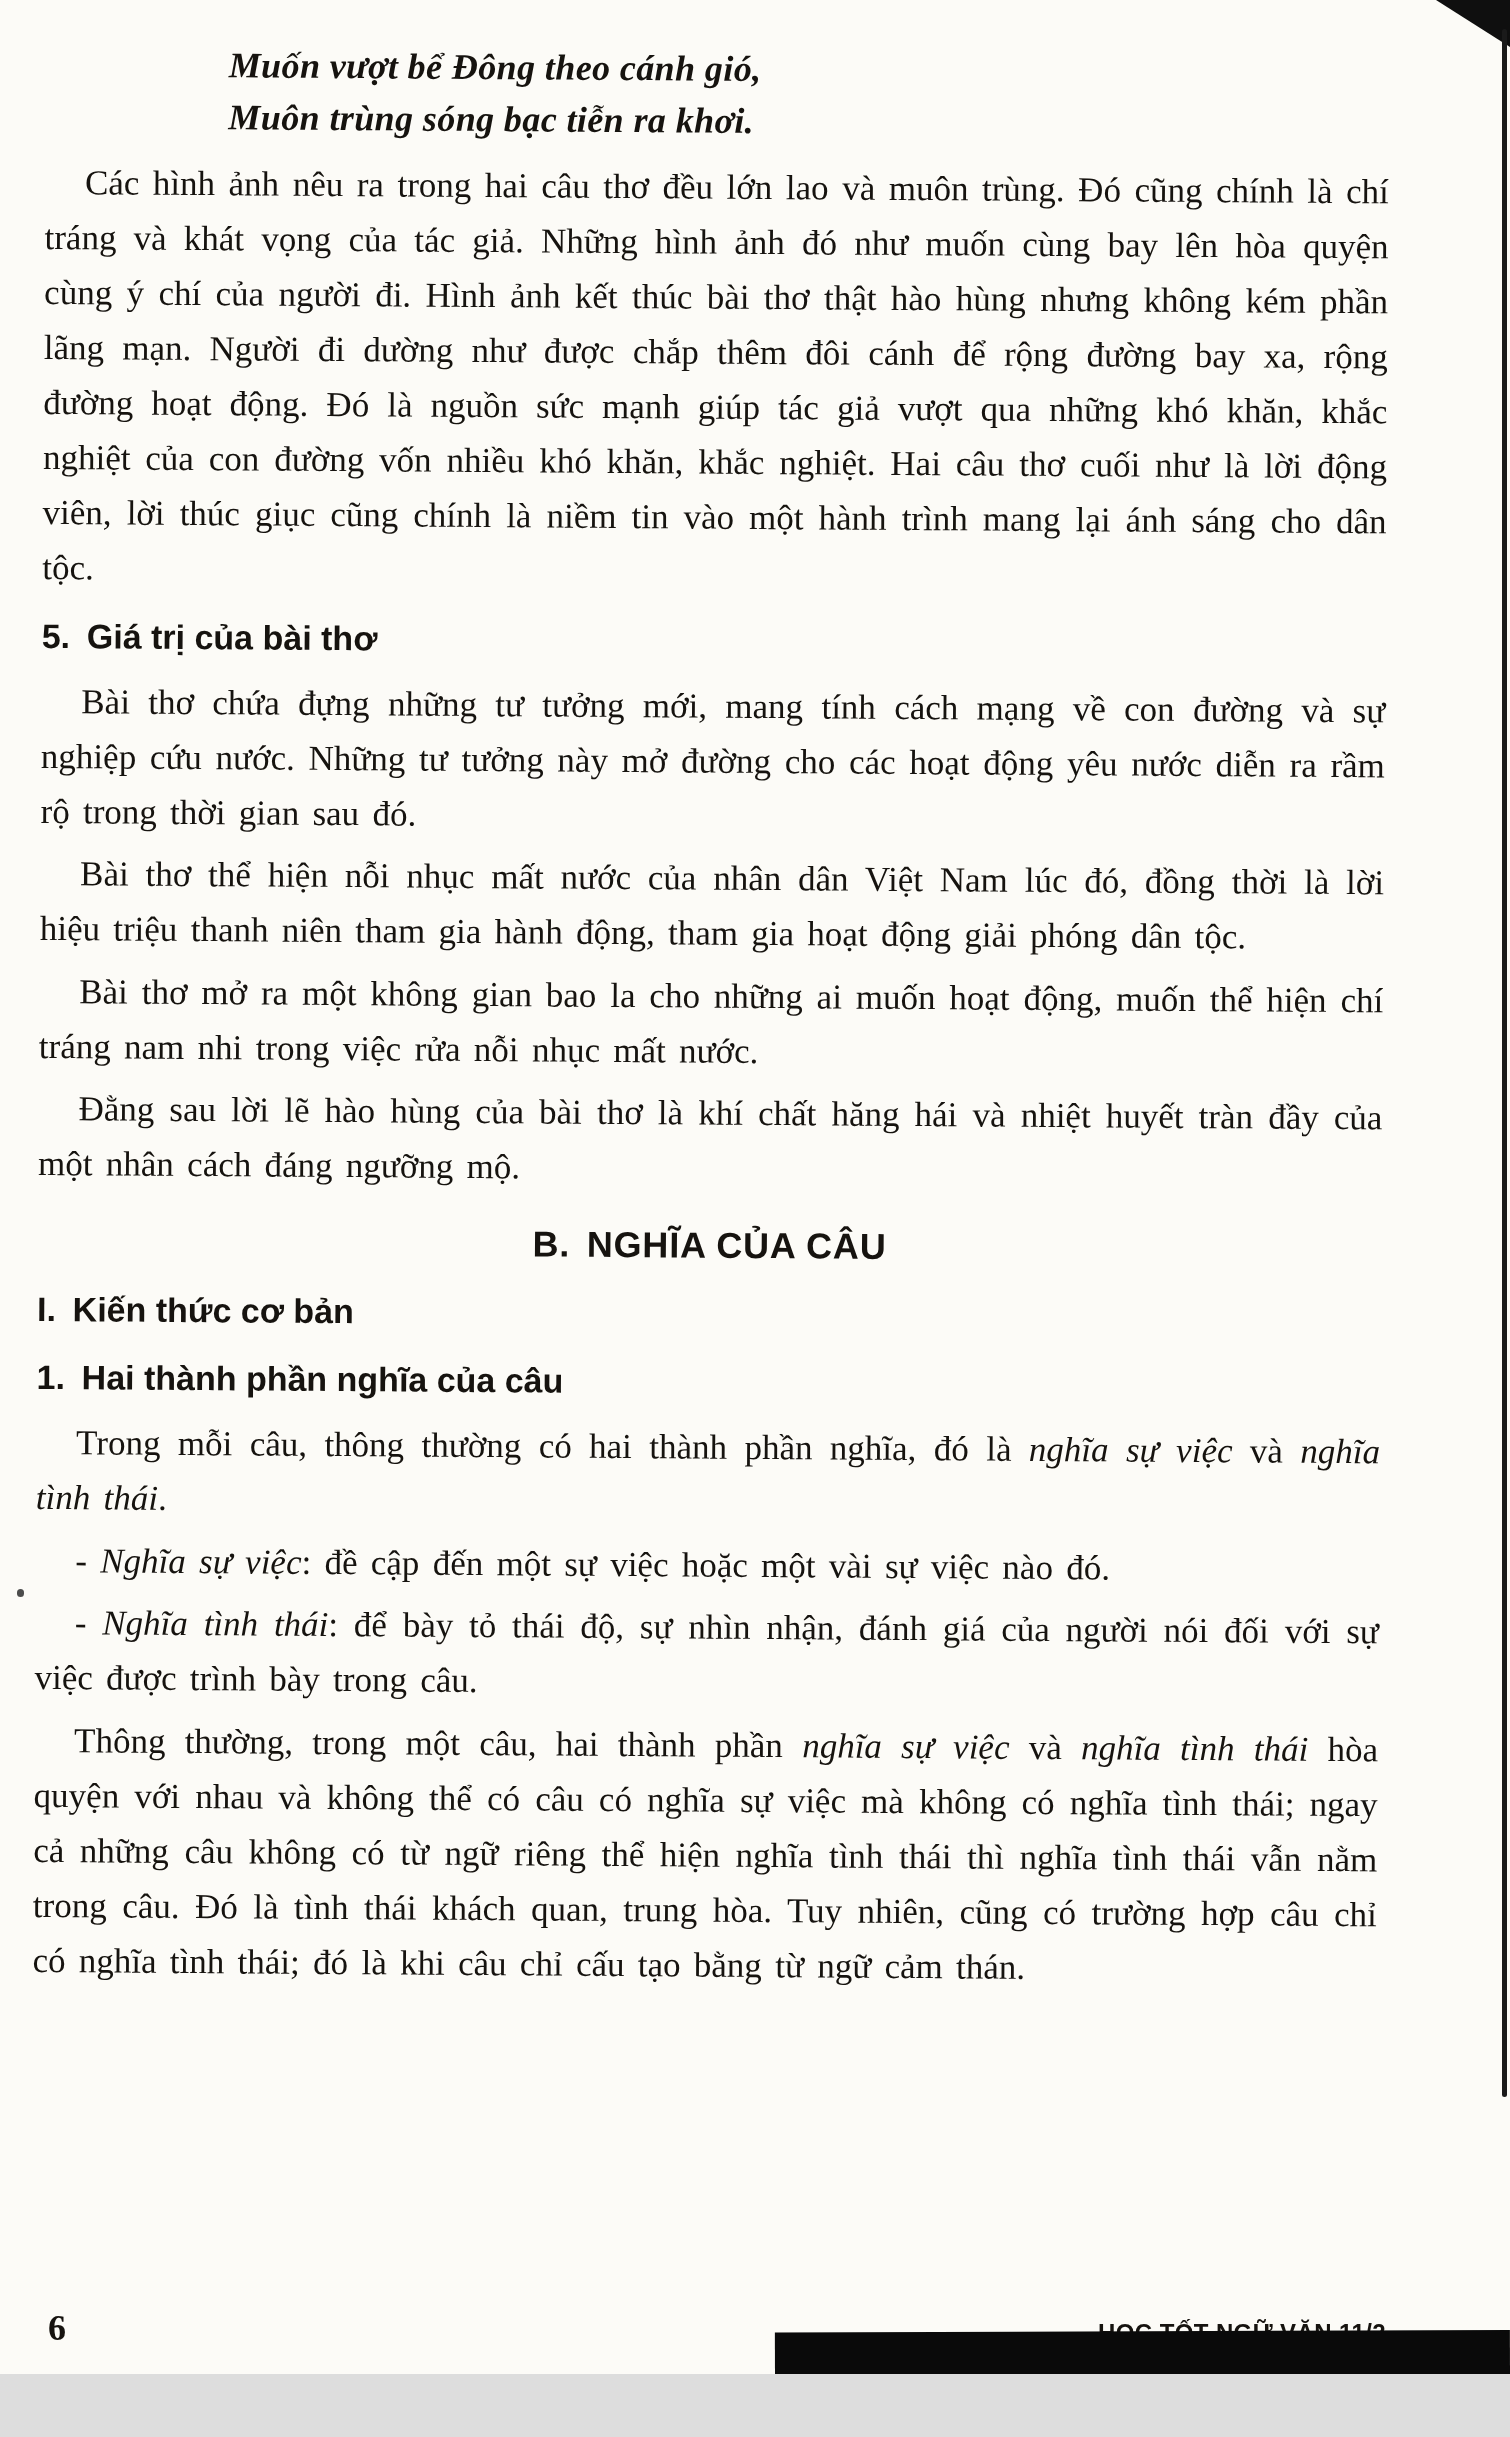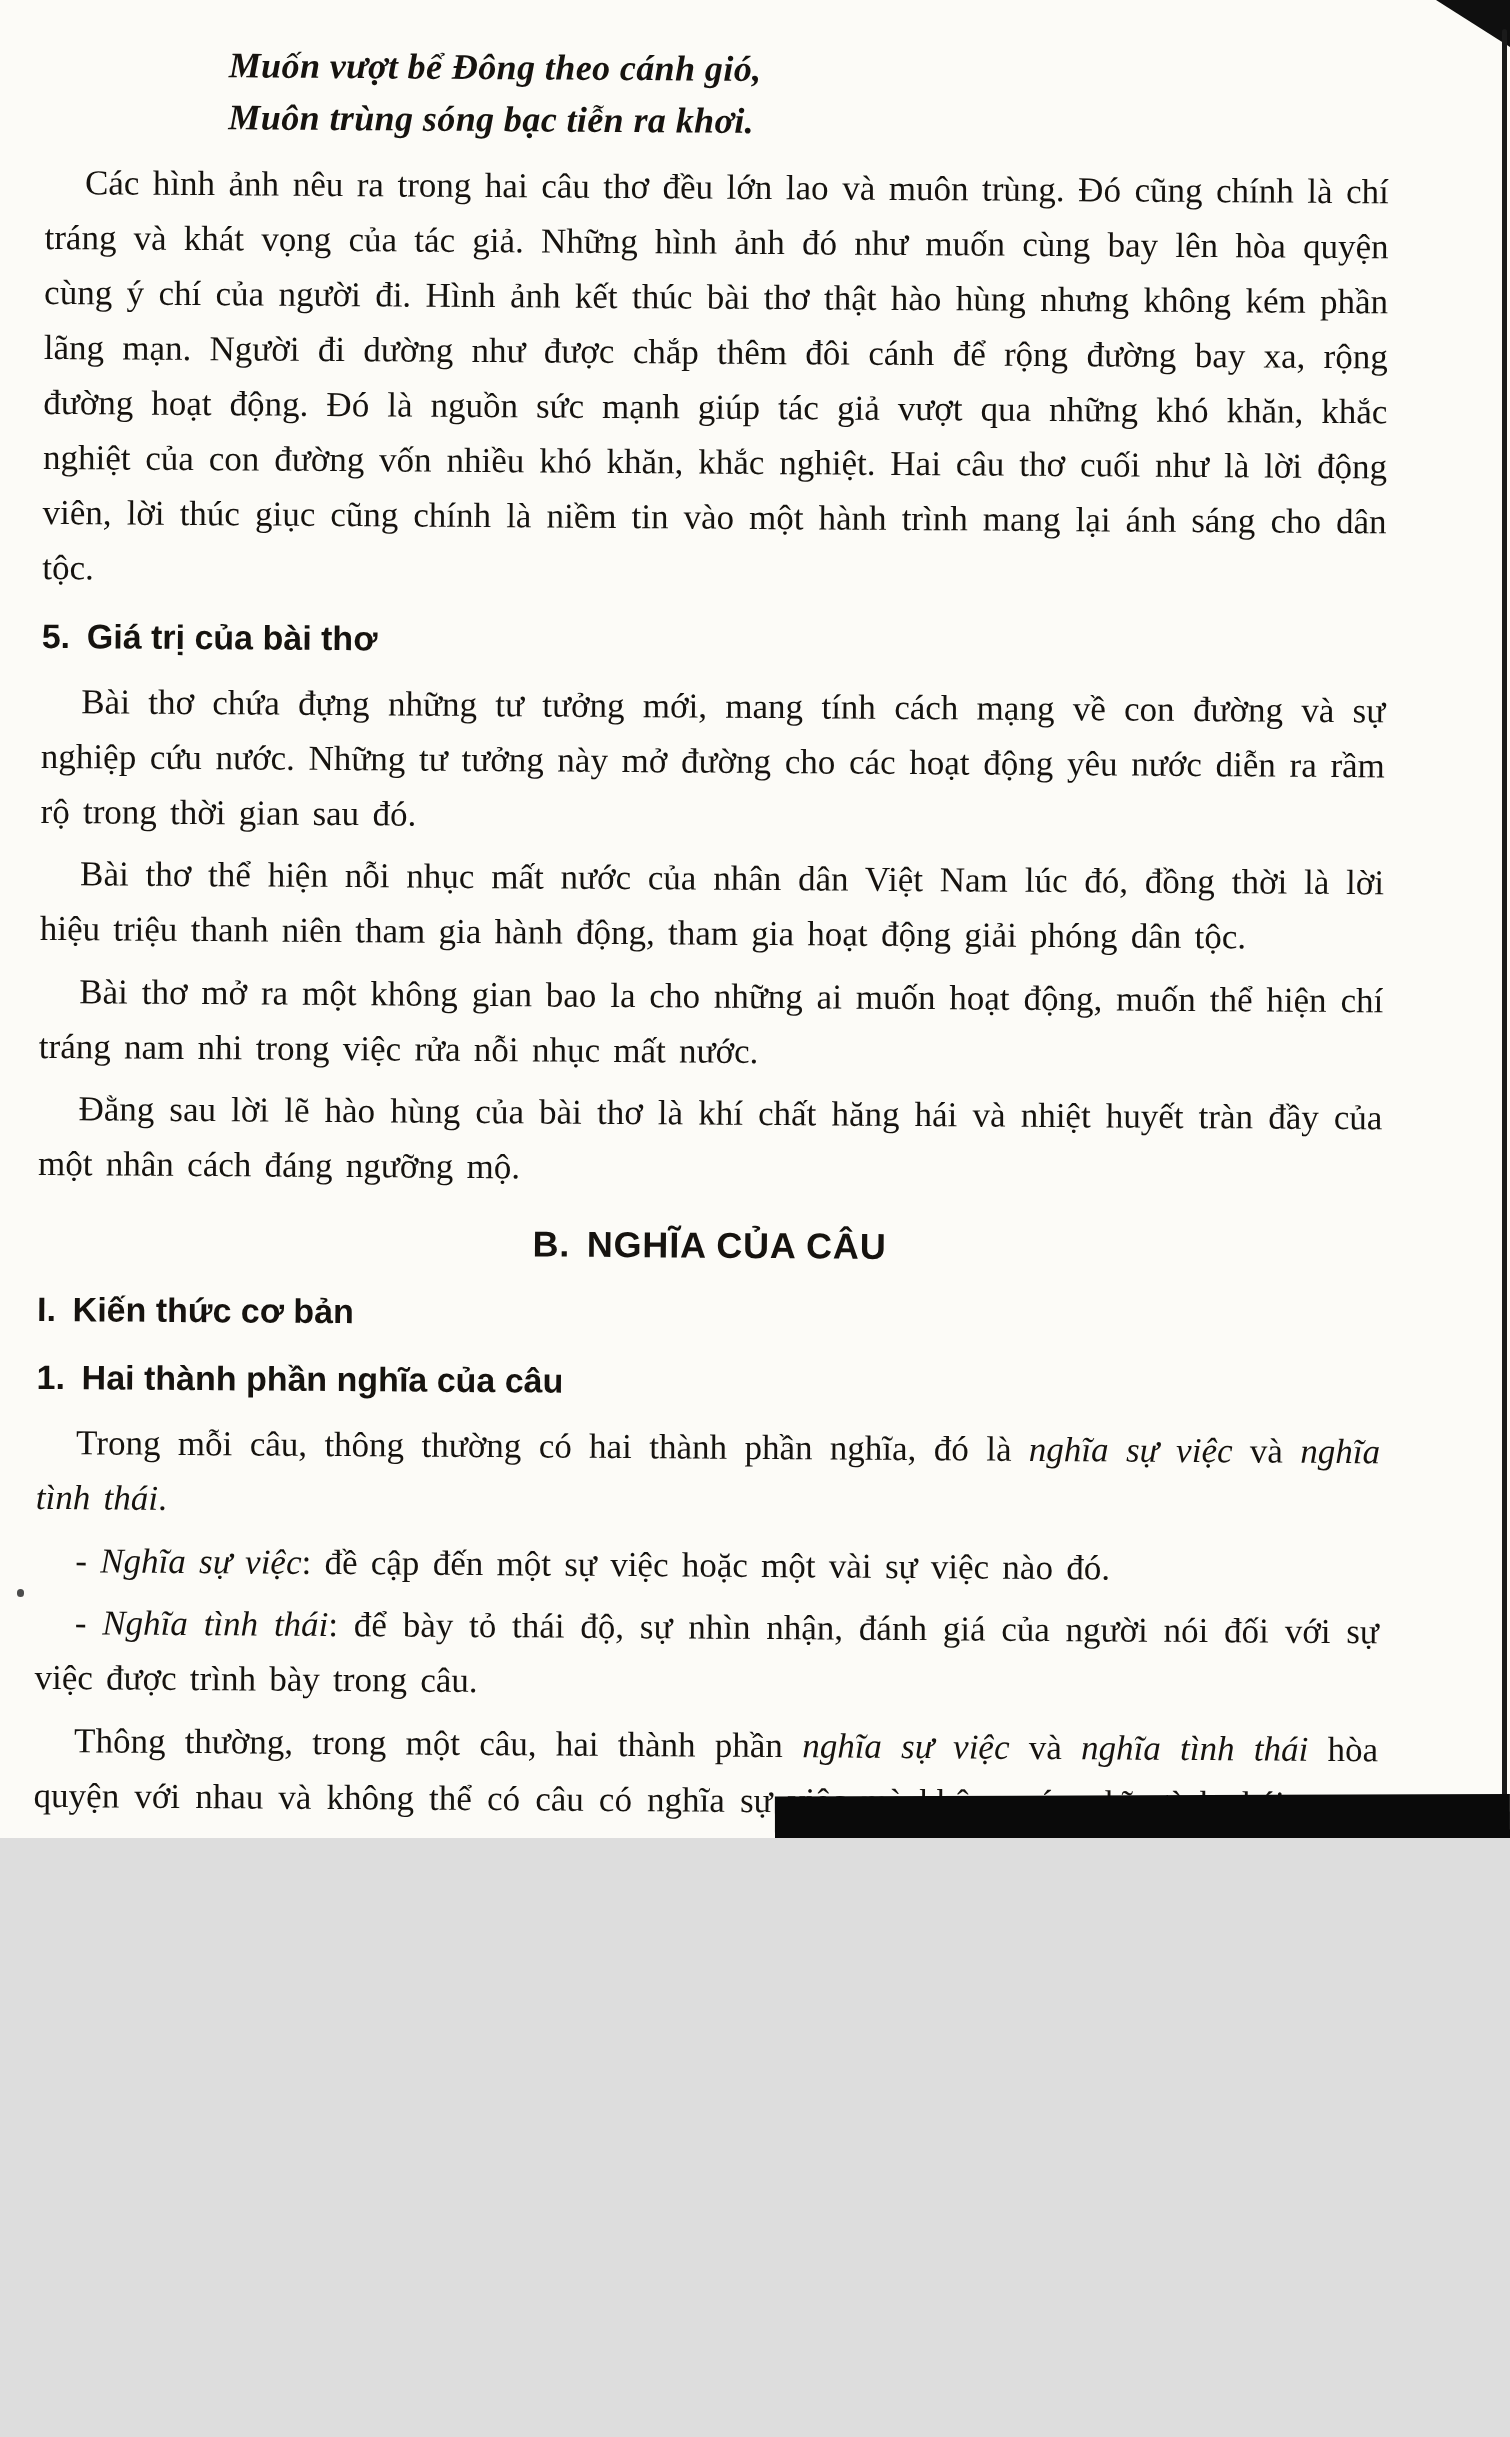--- a/index.html
+++ b/index.html
@@ -1,20 +1,20 @@
 <!DOCTYPE html>
 <html lang="vi" style="font-size:13.4px"><head>
 <meta charset="utf-8">
 <title>Scanned book page</title>
 <style>
   * { margin:0; padding:0; box-sizing:border-box; }
   html, body { background:#ddd; }
   .page {
     position:relative;
-    width:1510px; height:1838px;
+    width:1510px; height:2374px;
     margin:0 auto;
     background:#fcfbf7;
     overflow:hidden;
     color:#16130f;
     font-family:"Liberation Serif", serif;
   }
   .content {
     position:absolute;
     left:46px; top:33px;
     width:1344px;

